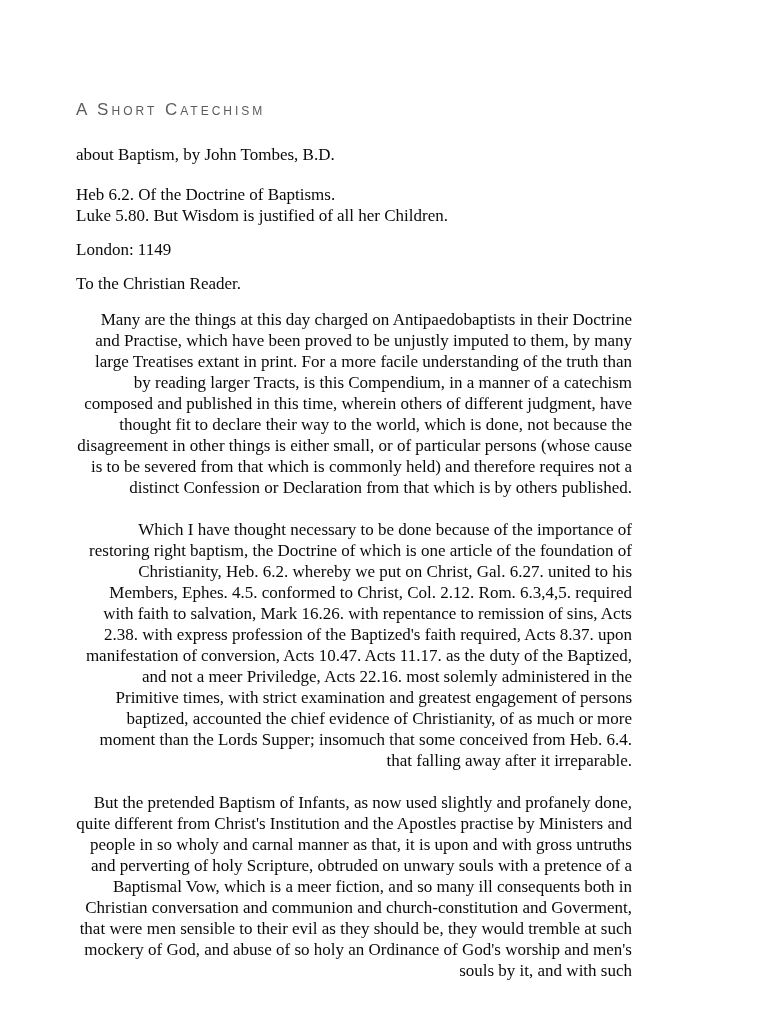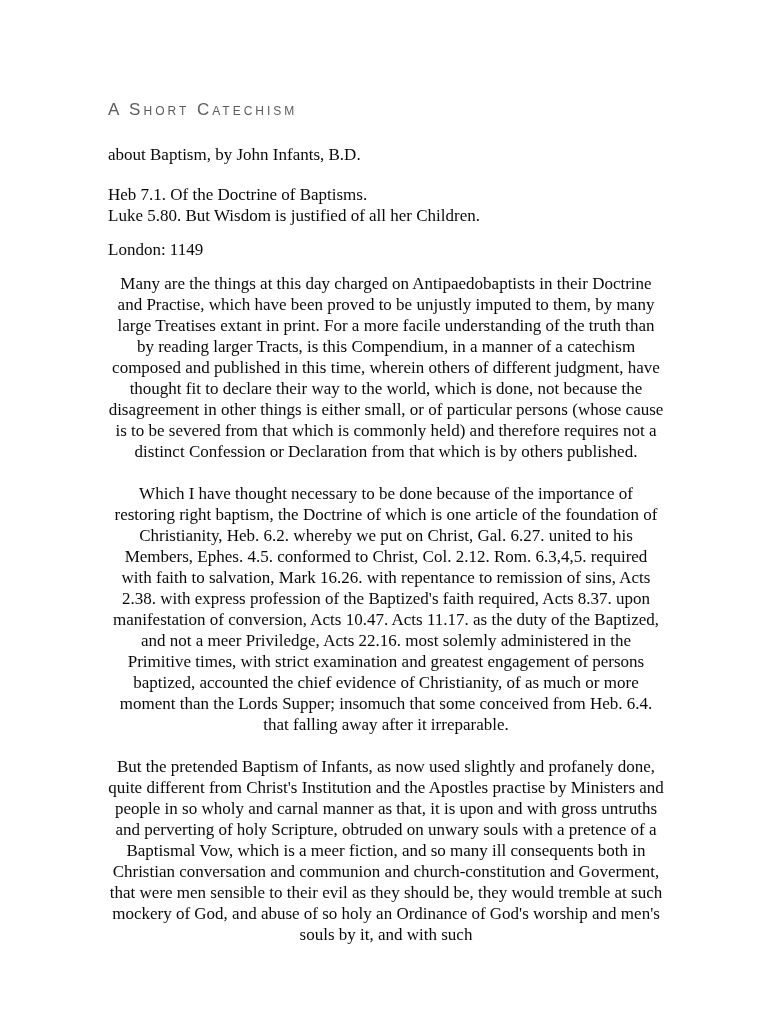--- a/index.html
+++ b/index.html
@@ -7,21 +7,21 @@
     background: #ffffff;
     width: 768px;
     height: 1024px;
     overflow: hidden;
   }
   .page {
     position: relative;
     width: 768px;
     height: 783px;
     background: #ffffff;
-    padding: 100px 104px 0 108px;
+    padding: 100px 104px 0 76px;
     font-family: "Liberation Serif", serif;
     color: #0a0a0a;
   }
   .content {
     width: 556px;
   }
   .doc-title {
     font-family: "Liberation Sans", sans-serif;
     font-weight: 400;
     font-size: 17px;
@@ -32,39 +32,40 @@
   }
   .line, .body-para {
     font-size: 17px;
     line-height: 21px;
   }
   .block { margin-bottom: 21px; }
   .byline { margin-bottom: 19px; }
   .epigraph { margin-bottom: 13px; }
   .imprint { margin-bottom: 13px; }
   .salutation { margin-bottom: 15px; }
-  .body-para { margin-bottom: 21px; text-align: center; }
+  .body-para { margin-bottom: 21px; text-align: right; }
 </style>
 </head>
 <body>
 
 <div class="page">
   <div class="content">
 
     <h1 class="doc-title">A Short Catechism</h1>
 
-    <p class="line block byline">about Baptism, by John Infants, B.D.</p>
+    <p class="line block byline">about Baptism, by John Tombes, B.D.</p>
 
     <div class="epigraph block">
-      <div class="line">Heb 7.1. Of the Doctrine of Baptisms.</div>
+      <div class="line">Heb 6.2. Of the Doctrine of Baptisms.</div>
       <div class="line">Luke 5.80. But Wisdom is justified of all her Children.</div>
     </div>
 
     <p class="line block imprint">London: 1149</p>
 
+    <p class="line block salutation">To the Christian Reader.</p>
 
     <p class="body-para">Many are the things at this day charged on Antipaedobaptists in their Doctrine and Practise, which have been proved to be unjustly imputed to them, by many large Treatises extant in print. For a more facile understanding of the truth than by reading larger Tracts, is this Compendium, in a manner of a catechism composed and published in this time, wherein others of different judgment, have thought fit to declare their way to the world, which is done, not because the disagreement in other things is either small, or of particular persons (whose cause is to be severed from that which is commonly held) and therefore requires not a distinct Confession or Declaration from that which is by others published.</p>
 
     <p class="body-para">Which I have thought necessary to be done because of the importance of restoring right baptism, the Doctrine of which is one article of the foundation of Christianity, Heb. 6.2. whereby we put on Christ, Gal. 6.27. united to his Members, Ephes. 4.5. conformed to Christ, Col. 2.12. Rom. 6.3,4,5. required with faith to salvation, Mark 16.26. with repentance to remission of sins, Acts 2.38. with express profession of the Baptized's faith required, Acts 8.37. upon manifestation of conversion, Acts 10.47. Acts 11.17. as the duty of the Baptized, and not a meer Priviledge, Acts 22.16. most solemly administered in the Primitive times, with strict examination and greatest engagement of persons baptized, accounted the chief evidence of Christianity, of as much or more moment than the Lords Supper; insomuch that some conceived from Heb. 6.4. that falling away after it irreparable.</p>
 
     <p class="body-para">But the pretended Baptism of Infants, as now used slightly and profanely done, quite different from Christ's Institution and the Apostles practise by Ministers and people in so wholy and carnal manner as that, it is upon and with gross untruths and perverting of holy Scripture, obtruded on unwary souls with a pretence of a Baptismal Vow, which is a meer fiction, and so many ill consequents both in Christian conversation and communion and church-constitution and Goverment, that were men sensible to their evil as they should be, they would tremble at such mockery of God, and abuse of so holy an Ordinance of God's worship and men's souls by it, and with such</p>
 
   </div>
 </div>
 

